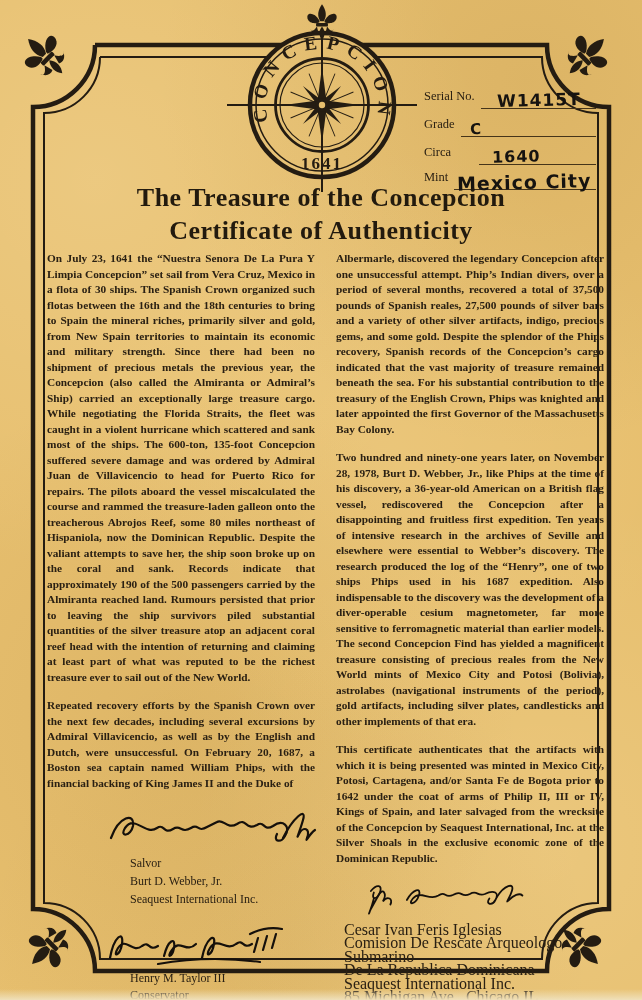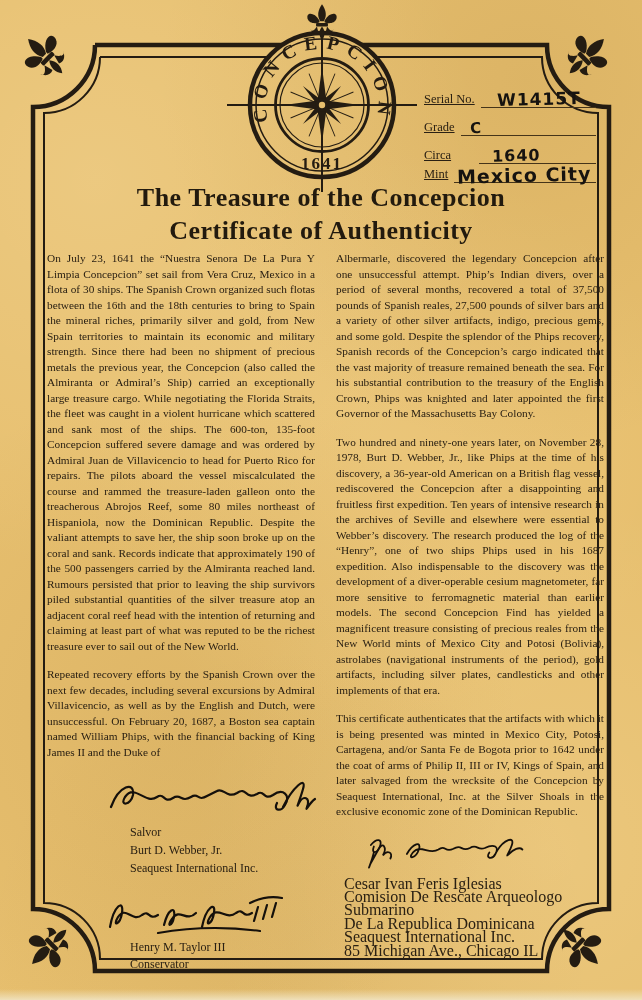--- a/index.html
+++ b/index.html
@@ -22,36 +22,36 @@
   svg.overlay{position:absolute;left:0;top:0;pointer-events:none;}
   .ink{stroke:#241c12;fill:none;}
   .inkfill{fill:#241c12;stroke:none;}
 
   
   .title{position:absolute;left:0;top:181px;width:642px;text-align:center;
     font-weight:bold;font-size:26px;line-height:33px;color:#221a0e;
     letter-spacing:.5px;}
 
   
-  .field-row{position:absolute;left:424px;right:46px;display:flex;align-items:flex-end;height:22px;text-decoration:underline;}
+  .field-row{position:absolute;left:424px;right:46px;display:flex;align-items:center;height:22px;}
   .field-row .flabel{font-size:12.5px;color:#2a2013;white-space:nowrap;padding-bottom:1px;}
   .field-row .fline{flex:1;border-bottom:1.4px solid #453419;margin-left:6px;height:100%;position:relative;}
   .hand{font-family:"DejaVu Sans",sans-serif;font-weight:700;color:#161310;
     position:absolute;bottom:-2px;white-space:nowrap;transform:rotate(-1.5deg);letter-spacing:1px;}
   #row-serial{top:86px;}  #row-serial .hand{left:14%;font-size:17px;}
   #row-grade{top:114px;}  #row-grade .hand{left:7%;font-size:15px;}
   #row-circa{top:142px;gap:22px;}  #row-circa .hand{left:11%;font-size:16px;}
-  #row-mint{top:161px;}   #row-mint .hand{left:2%;font-size:19px;bottom:-4px;}
+  #row-mint{top:167px;}   #row-mint .hand{left:2%;font-size:19px;bottom:-4px;}
 
   
   .col{position:absolute;top:251px;width:268px;font-size:11.3px;line-height:15.5px;
     text-align:justify;color:#2a2013;}
   #col-left{left:47px;}
   #col-right{left:336px;}
-  .col p{margin:0 0 13px 0;}
+  .col p{margin:0 0 13px 0;font-weight:bold;}
   .sig-svg{display:block;}
   .sig-lines{font-size:12px;line-height:18px;text-align:left;}
   .sig-lines-sm{font-size:16px;line-height:13.4px;text-align:left;}
 </style>
 </head>
 <body>
 
 <div id="page">
 
   <svg class="overlay" width="642" height="1000" viewBox="0 0 642 1000" xmlns="http://www.w3.org/2000/svg" xmlns:xlink="http://www.w3.org/1999/xlink">

